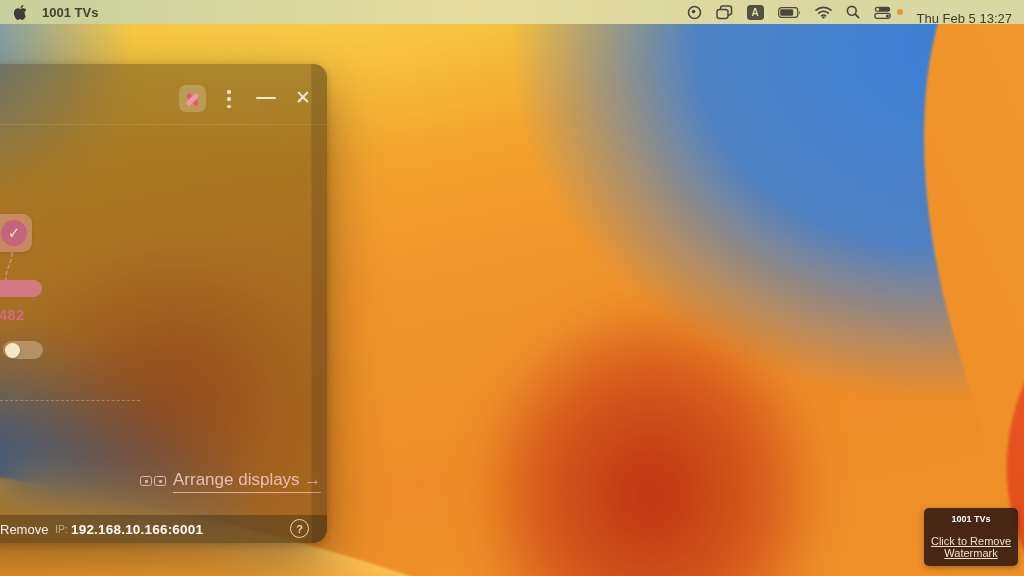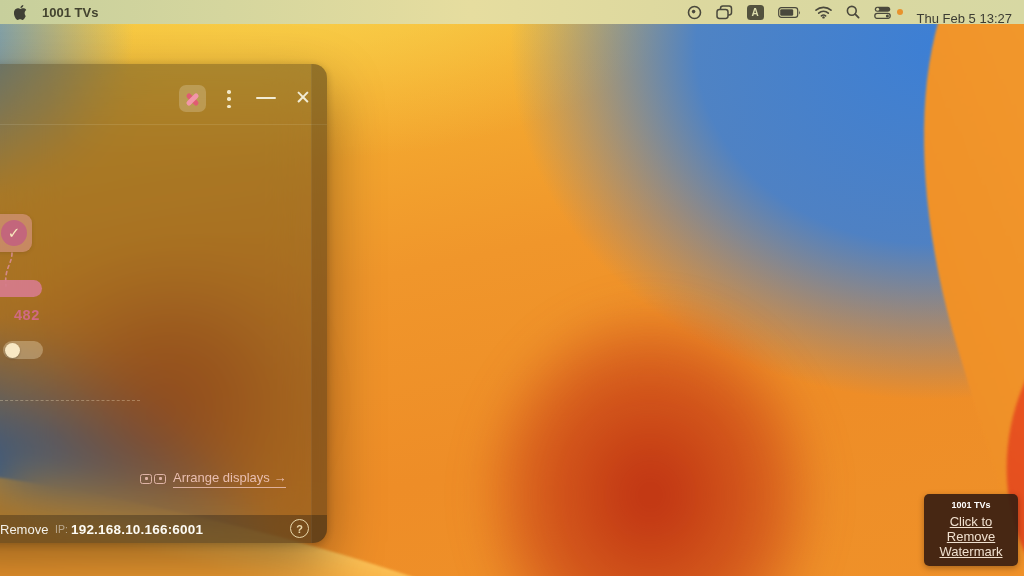--- a/index.html
+++ b/index.html
@@ -75,51 +75,51 @@
 
   .dev-tile { position:absolute; left:48px; top:150px; width:44px; height:38px; border-radius:9px;
     background:rgba(240,168,184,.42); box-shadow:0 1px 4px rgba(0,0,0,.12); }
   .dev-check { position:absolute; left:13px; top:6px; width:26px; height:26px; border-radius:50%;
     background:#c3667c; color:#f8e9bd; font-size:15px; font-weight:bold;
     display:flex; align-items:center; justify-content:center; }
   .connector { position:absolute; left:60px; top:188px; }
   .dev-pill { position:absolute; left:38px; top:216px; width:64px; height:17px; border-radius:9px;
     background:rgba(214,124,140,.92); }
   .dev-id { position:absolute; left:59px; top:243px; font-size:14.5px; font-weight:bold;
-    letter-spacing:.5px; color:#d06a82;margin-left:15px; }
+    letter-spacing:.5px; color:#d06a82; }
   .mirror-toggle { position:absolute; left:63px; top:277px; width:40px; height:18px; border-radius:9px;
     background:rgba(255,244,216,.30); }
   .mirror-knob { position:absolute; left:1.5px; top:1.5px; width:15px; height:15px; border-radius:50%;
     background:#f8e8c4; box-shadow:0 1px 2px rgba(0,0,0,.25); }
   .dash-divider { position:absolute; left:60px; top:336px; width:140px; height:0;
     border-top:1.5px dashed rgba(250,232,195,.32); }
   .arrange { position:absolute; left:200px; top:406px; display:flex; align-items:center; gap:7px; }
   .arrange-icon { display:flex; gap:2px; align-items:center; }
   .arrange-icon b { width:12px; height:10px; border:1.5px solid rgba(233,190,176,.9); border-radius:2.5px;
     display:flex; align-items:center; justify-content:center; }
   .arrange-icon b i { width:3px; height:3px; background:rgba(233,190,176,.9); border-radius:1px; display:block; }
-  .arrange-label { font-size:13px; color:#e9beb0; border-bottom:1px solid rgba(233,190,176,.85);
+  .arrange-label { font-size:17px; color:#e9beb0; border-bottom:1px solid rgba(233,190,176,.85);
     padding-bottom:1.5px; white-space:nowrap; }
 
   .win-footer { position:absolute; left:0; right:0; bottom:0; height:28px;
     background:rgba(12,12,16,.30); }
   .ft-name { position:absolute; left:60px; top:7px; font-size:13px; font-weight:500; color:#f4f1ea; }
   .ft-iplabel { position:absolute; left:115px; top:8px; font-size:10.5px; color:rgba(255,255,255,.48); }
   .ft-ipvalue { position:absolute; left:131px; top:6.5px; font-size:13.5px; font-weight:600;
     color:#fdfbf4; letter-spacing:.2px; }
   .ft-help { position:absolute; left:350px; top:4px; width:19px; height:19px; border-radius:50%;
     border:1.5px solid #e8d7ab; color:#e8d7ab; font-size:11px; font-weight:bold;
     display:flex; align-items:center; justify-content:center; }
 
   
   .watermark { position:absolute; right:6px; bottom:10px; z-index:45; width:94px;
     background:rgba(56,30,17,.92); border-radius:5px; padding:6px 5px 7px; text-align:center;
     box-shadow:0 2px 6px rgba(0,0,0,.3); }
   .wm-title { font-size:9px; font-weight:bold; color:#ffffff; }
-  .wm-sub { font-size:13px; color:#f0e0cf; text-decoration:underline; margin-top:4px; }
+  .wm-sub { font-size:11px; color:#f0e0cf; text-decoration:underline; margin-top:11px; }
 </style>
 </head>
 <body>
 
 <div class="desktop">
 
   <div class="wallpaper"></div>
   <div class="petal petal-dark-v"></div>
   <div class="petal petal-dark-l"></div>
   <div class="petal petal-bl"></div>

